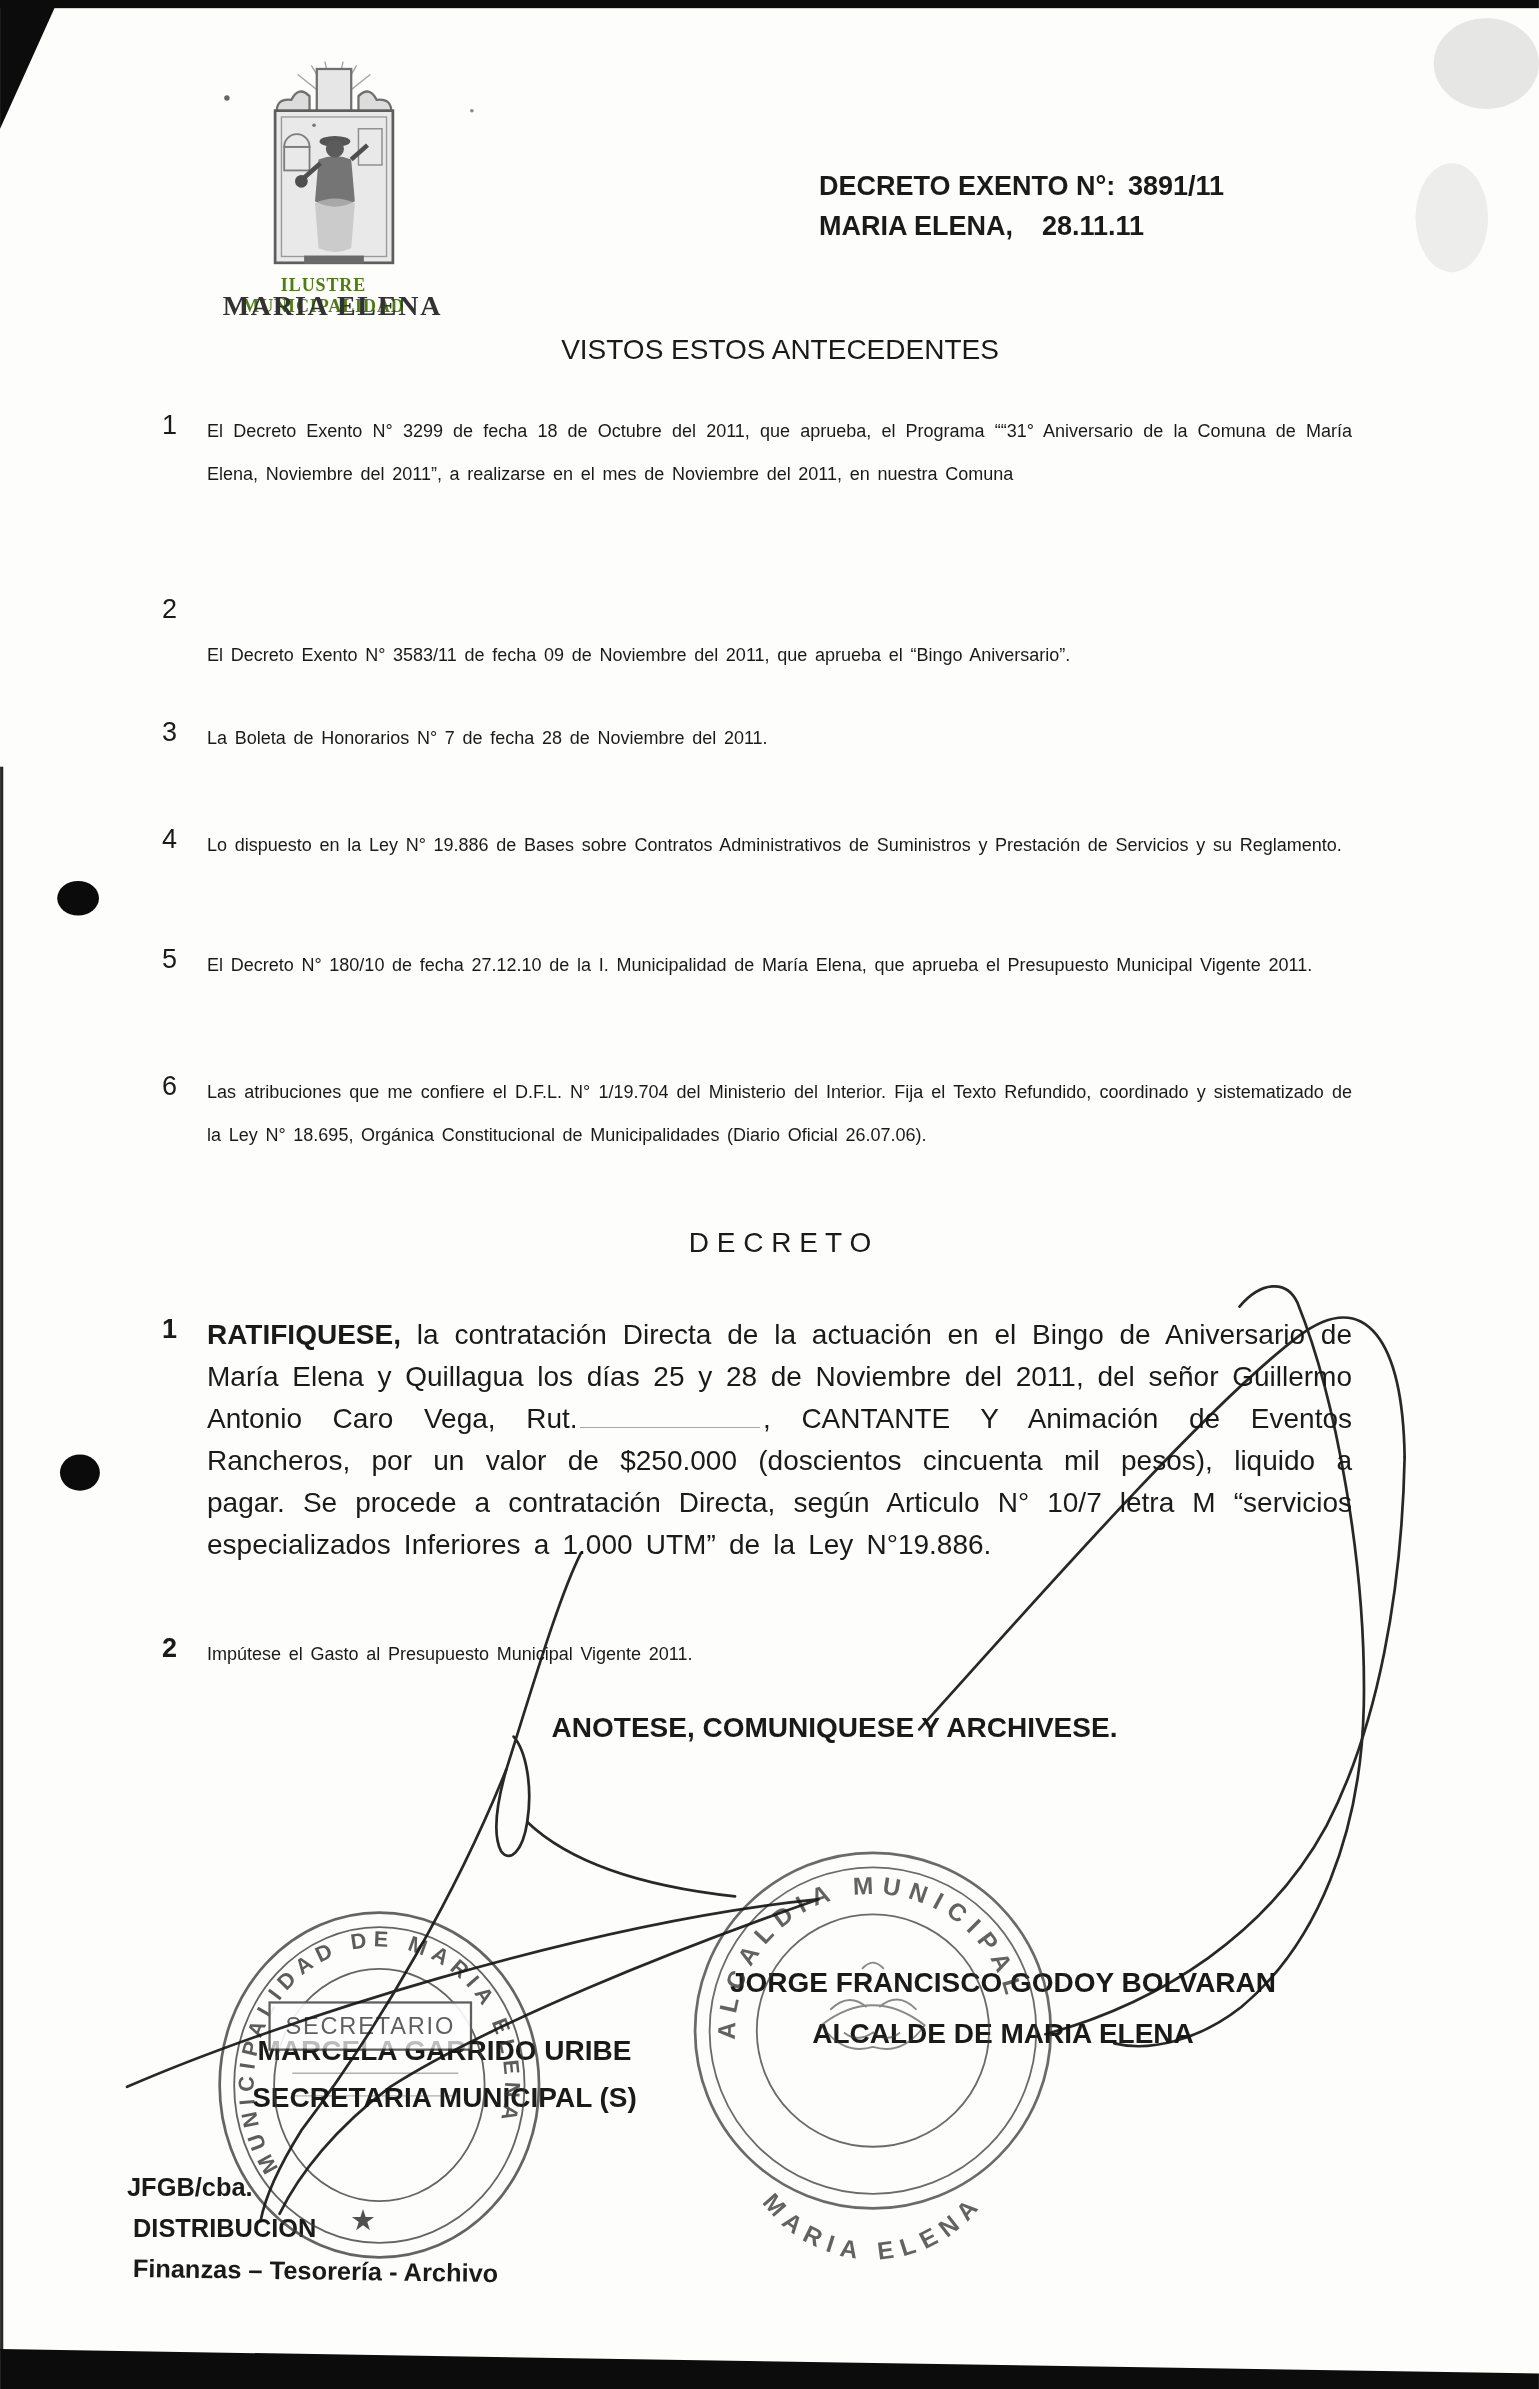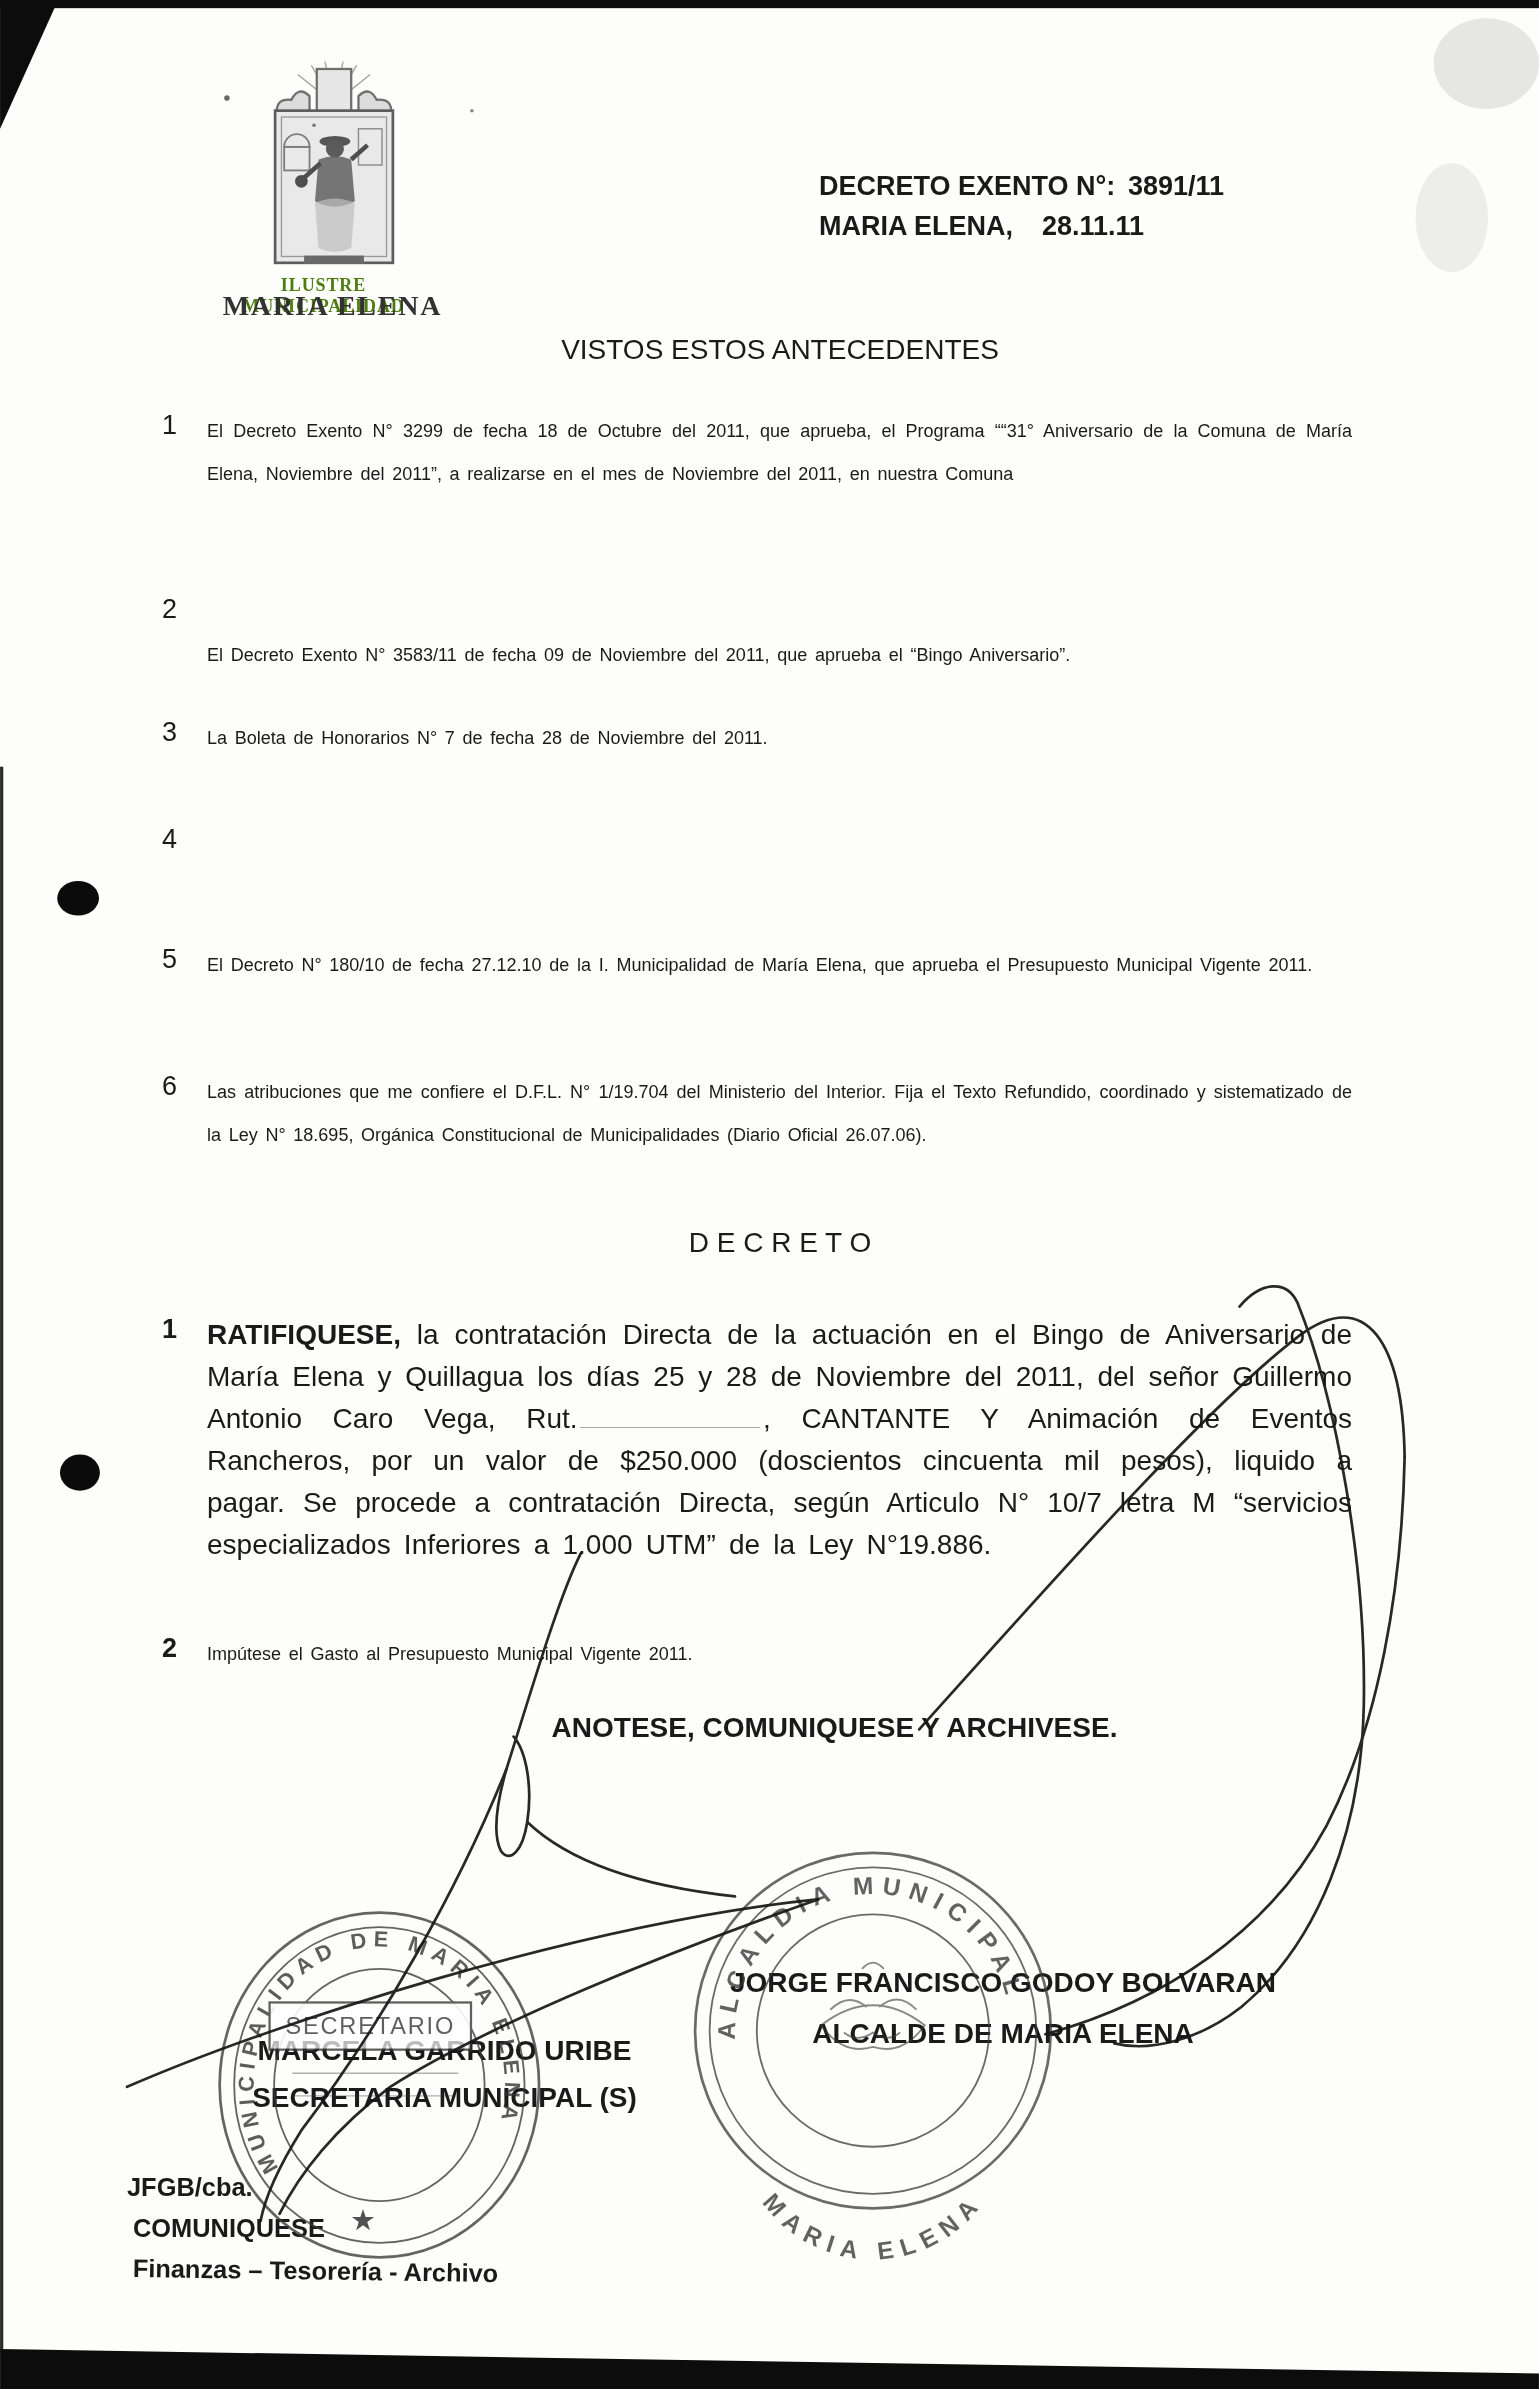--- a/index.html
+++ b/index.html
@@ -69,20 +69,21 @@
   <div class="abs vnum" style="top:410px;">1</div>
   <div class="abs vtext" style="top:410px;">El Decreto Exento N° 3299 de fecha 18 de Octubre del 2011, que aprueba, el Programa ““31° Aniversario de la Comuna de María Elena, Noviembre del 2011”, a realizarse en el mes de Noviembre del 2011, en nuestra Comuna</div>
 
   <div class="abs vnum" style="top:594px;">2</div>
   <div class="abs vtext" style="top:594px;margin-top:40px;">El Decreto Exento N° 3583/11 de fecha 09 de Noviembre del 2011, que aprueba el “Bingo Aniversario”.</div>
 
   <div class="abs vnum" style="top:717px;">3</div>
   <div class="abs vtext" style="top:717px;">La Boleta de Honorarios N° 7 de fecha 28 de Noviembre del 2011.</div>
 
   <div class="abs vnum" style="top:824px;">4</div>
+  <div class="abs vtext" style="top:824px;">Lo dispuesto en la Ley N° 19.886 de Bases sobre Contratos Administrativos de Suministros y Prestación de Servicios y su Reglamento.</div>
 
   <div class="abs vnum" style="top:944px;">5</div>
   <div class="abs vtext" style="top:944px;">El Decreto N° 180/10 de fecha 27.12.10 de la I. Municipalidad de María Elena, que aprueba el Presupuesto Municipal Vigente 2011.</div>
 
   <div class="abs vnum" style="top:1071px;">6</div>
   <div class="abs vtext" style="top:1071px;">Las atribuciones que me confiere el D.F.L. N° 1/19.704 del Ministerio del Interior.  Fija el Texto Refundido, coordinado y sistematizado de la Ley N° 18.695, Orgánica Constitucional de Municipalidades (Diario Oficial 26.07.06).</div>
 
   <div class="abs doc-title" style="top:1227px;">D E C R E T O</div>
 
   <div class="abs vnum bold" style="top:1314px;">1</div>
@@ -99,21 +100,21 @@
   <div class="abs sig-block" style="left:672px;top:1957px;width:662px;line-height:51px;">
     <div>JORGE FRANCISCO GODOY BOLVARAN</div>
     <div>ALCALDE  DE MARIA ELENA</div>
   </div>
   <div class="abs sig-block" style="left:222px;top:2027px;width:445px;line-height:47px;">
     <div>MARCELA GARRIDO URIBE</div>
     <div>SECRETARIA MUNICIPAL (S)</div>
   </div>
 
   <div class="abs footer-line" style="left:127px;top:2173px;">JFGB/cba.</div>
-  <div class="abs footer-line" style="left:133px;top:2214px;">COMUNIQUESE</div>
+  <div class="abs footer-line" style="left:133px;top:2214px;">DISTRIBUCION</div>
   <div class="abs footer-line" style="left:133px;top:2254px;transform:rotate(0.8deg);transform-origin:left top;">Finanzas – Tesorería  - Archivo</div>
 
   <svg class="abs overlay" style="left:0;top:0;" width="1539" height="2389" viewBox="0 0 1696 2633">
 
     <g stroke="#3a3a3a" fill="none" opacity="0.78">
       <ellipse cx="418" cy="2298" rx="176" ry="190" stroke-width="3"></ellipse>
       <ellipse cx="418" cy="2298" rx="160" ry="174" stroke-width="2"></ellipse>
       <ellipse cx="418" cy="2298" rx="116" ry="128" stroke-width="2"></ellipse>
       <line x1="322" y1="2285" x2="505" y2="2285" stroke-width="1.5" opacity="0.5"></line>
       <line x1="322" y1="2310" x2="500" y2="2310" stroke-width="1.5" opacity="0.5"></line>

